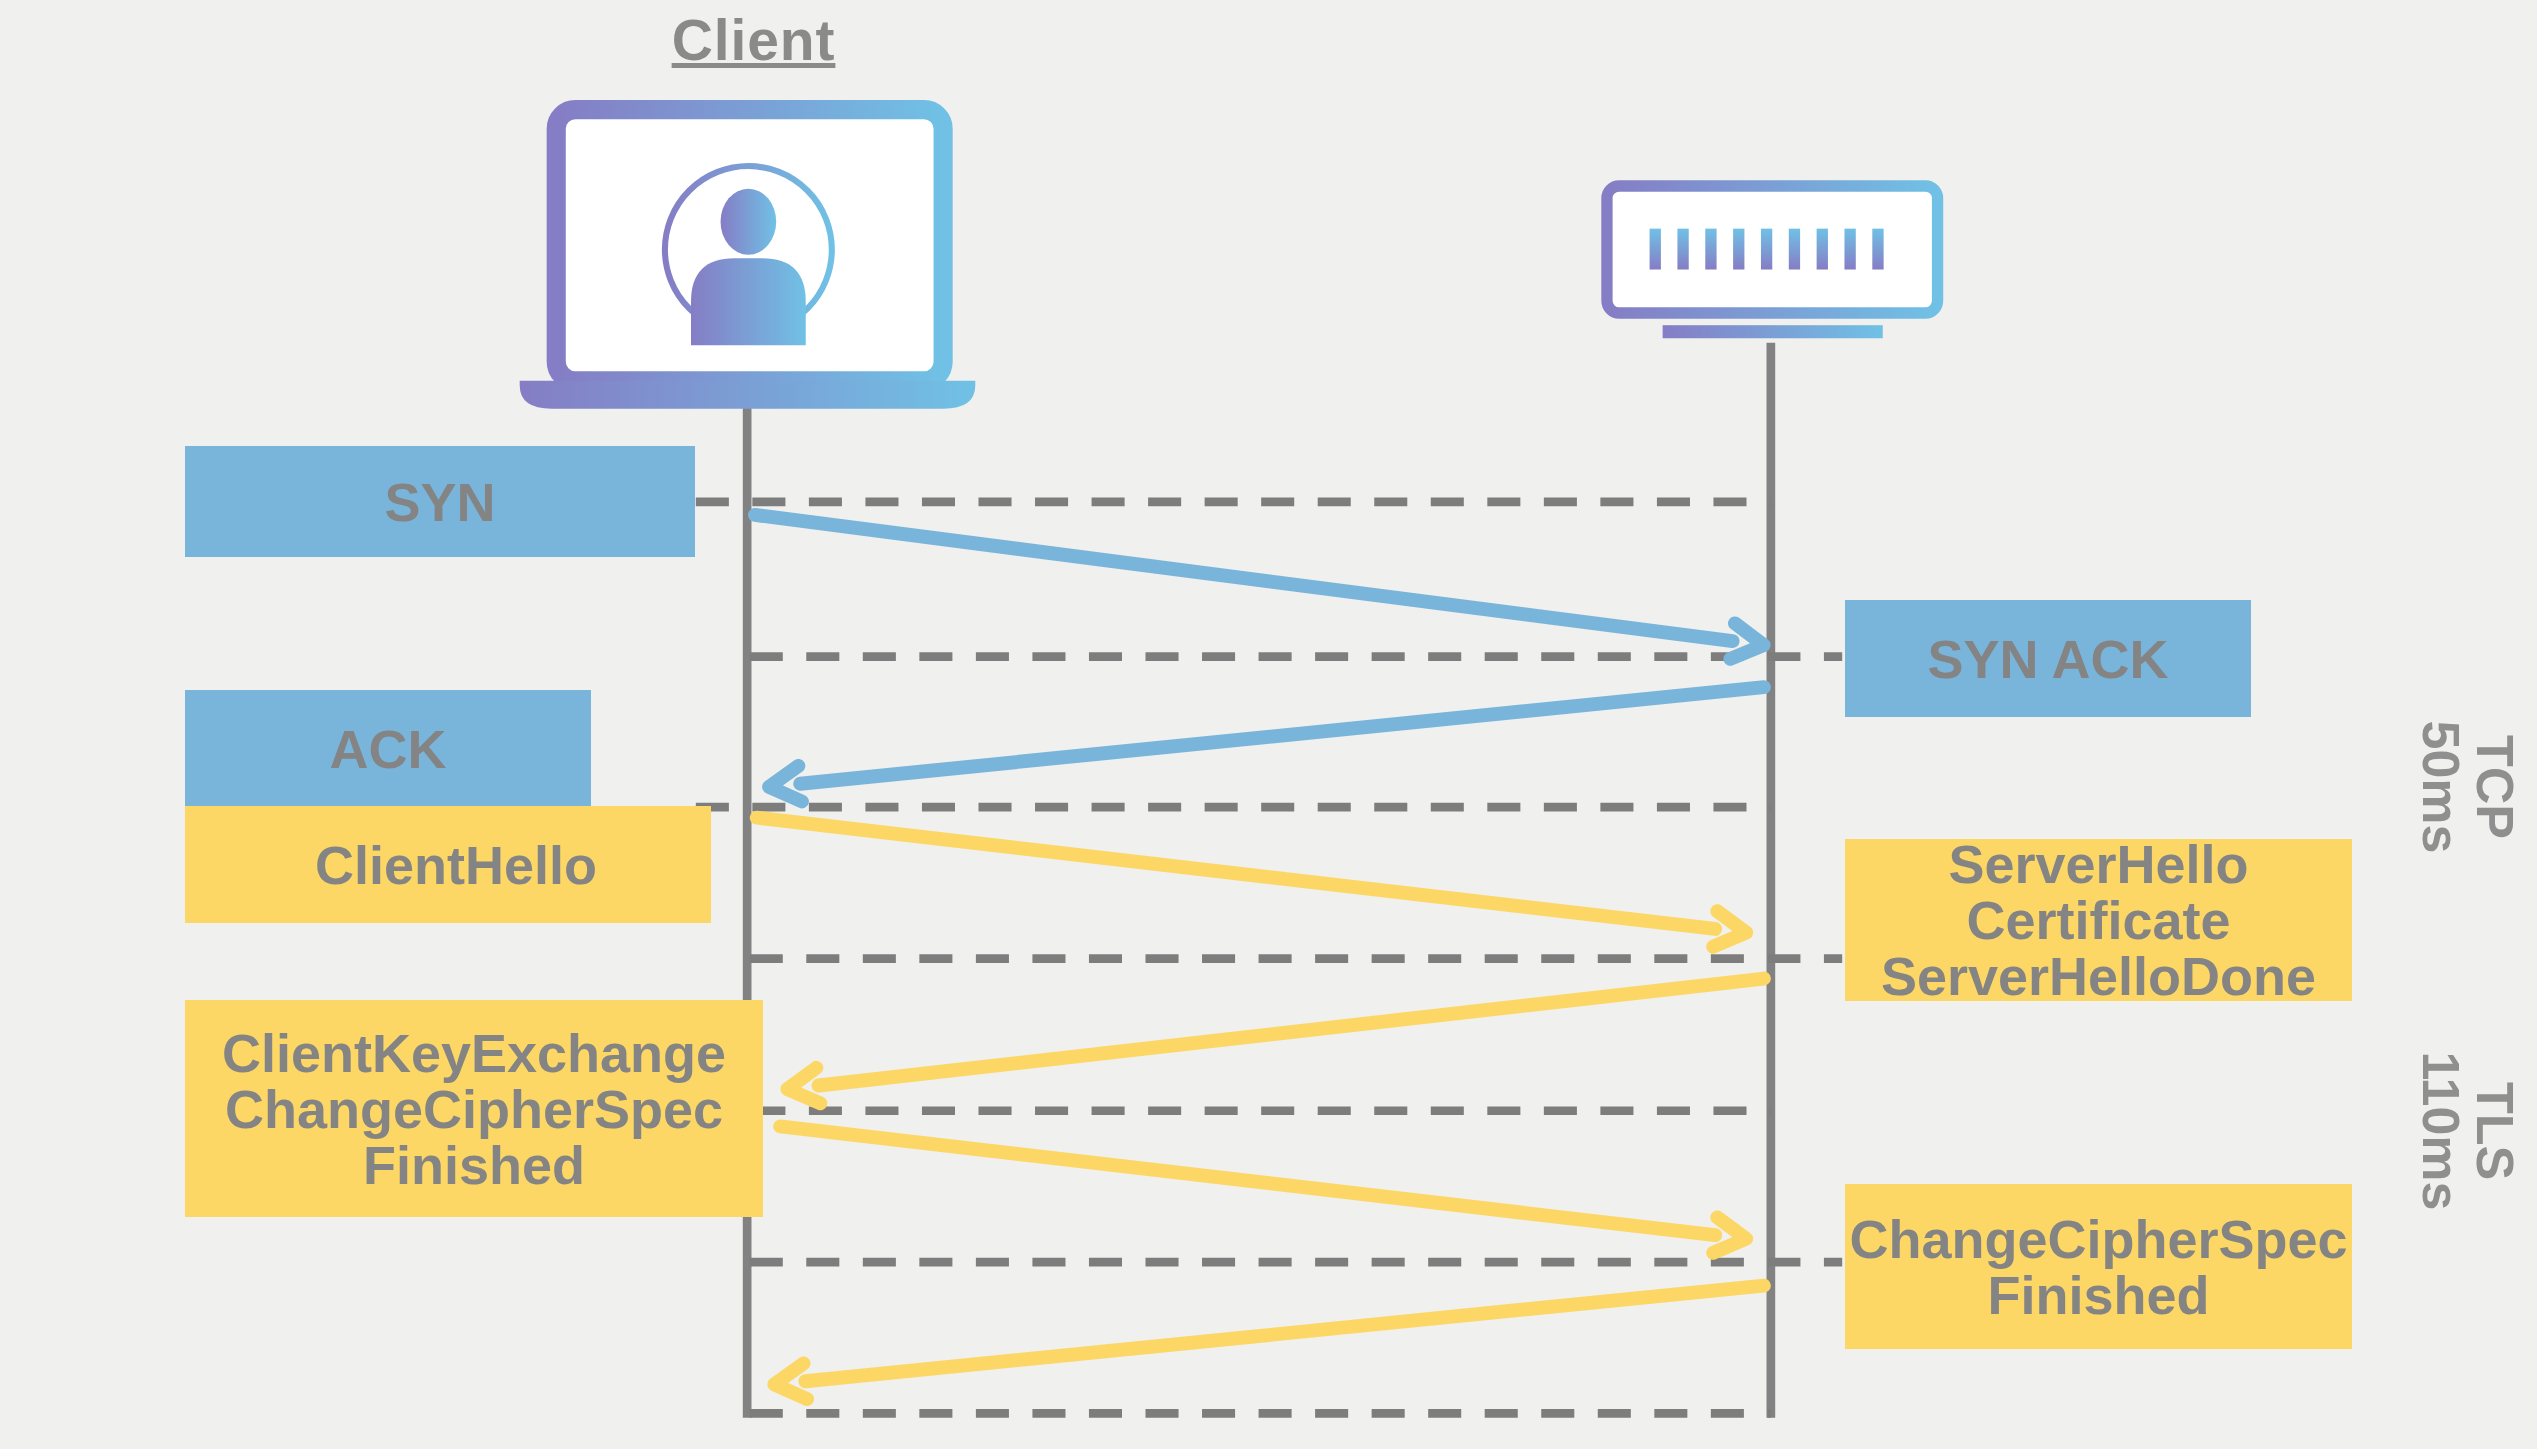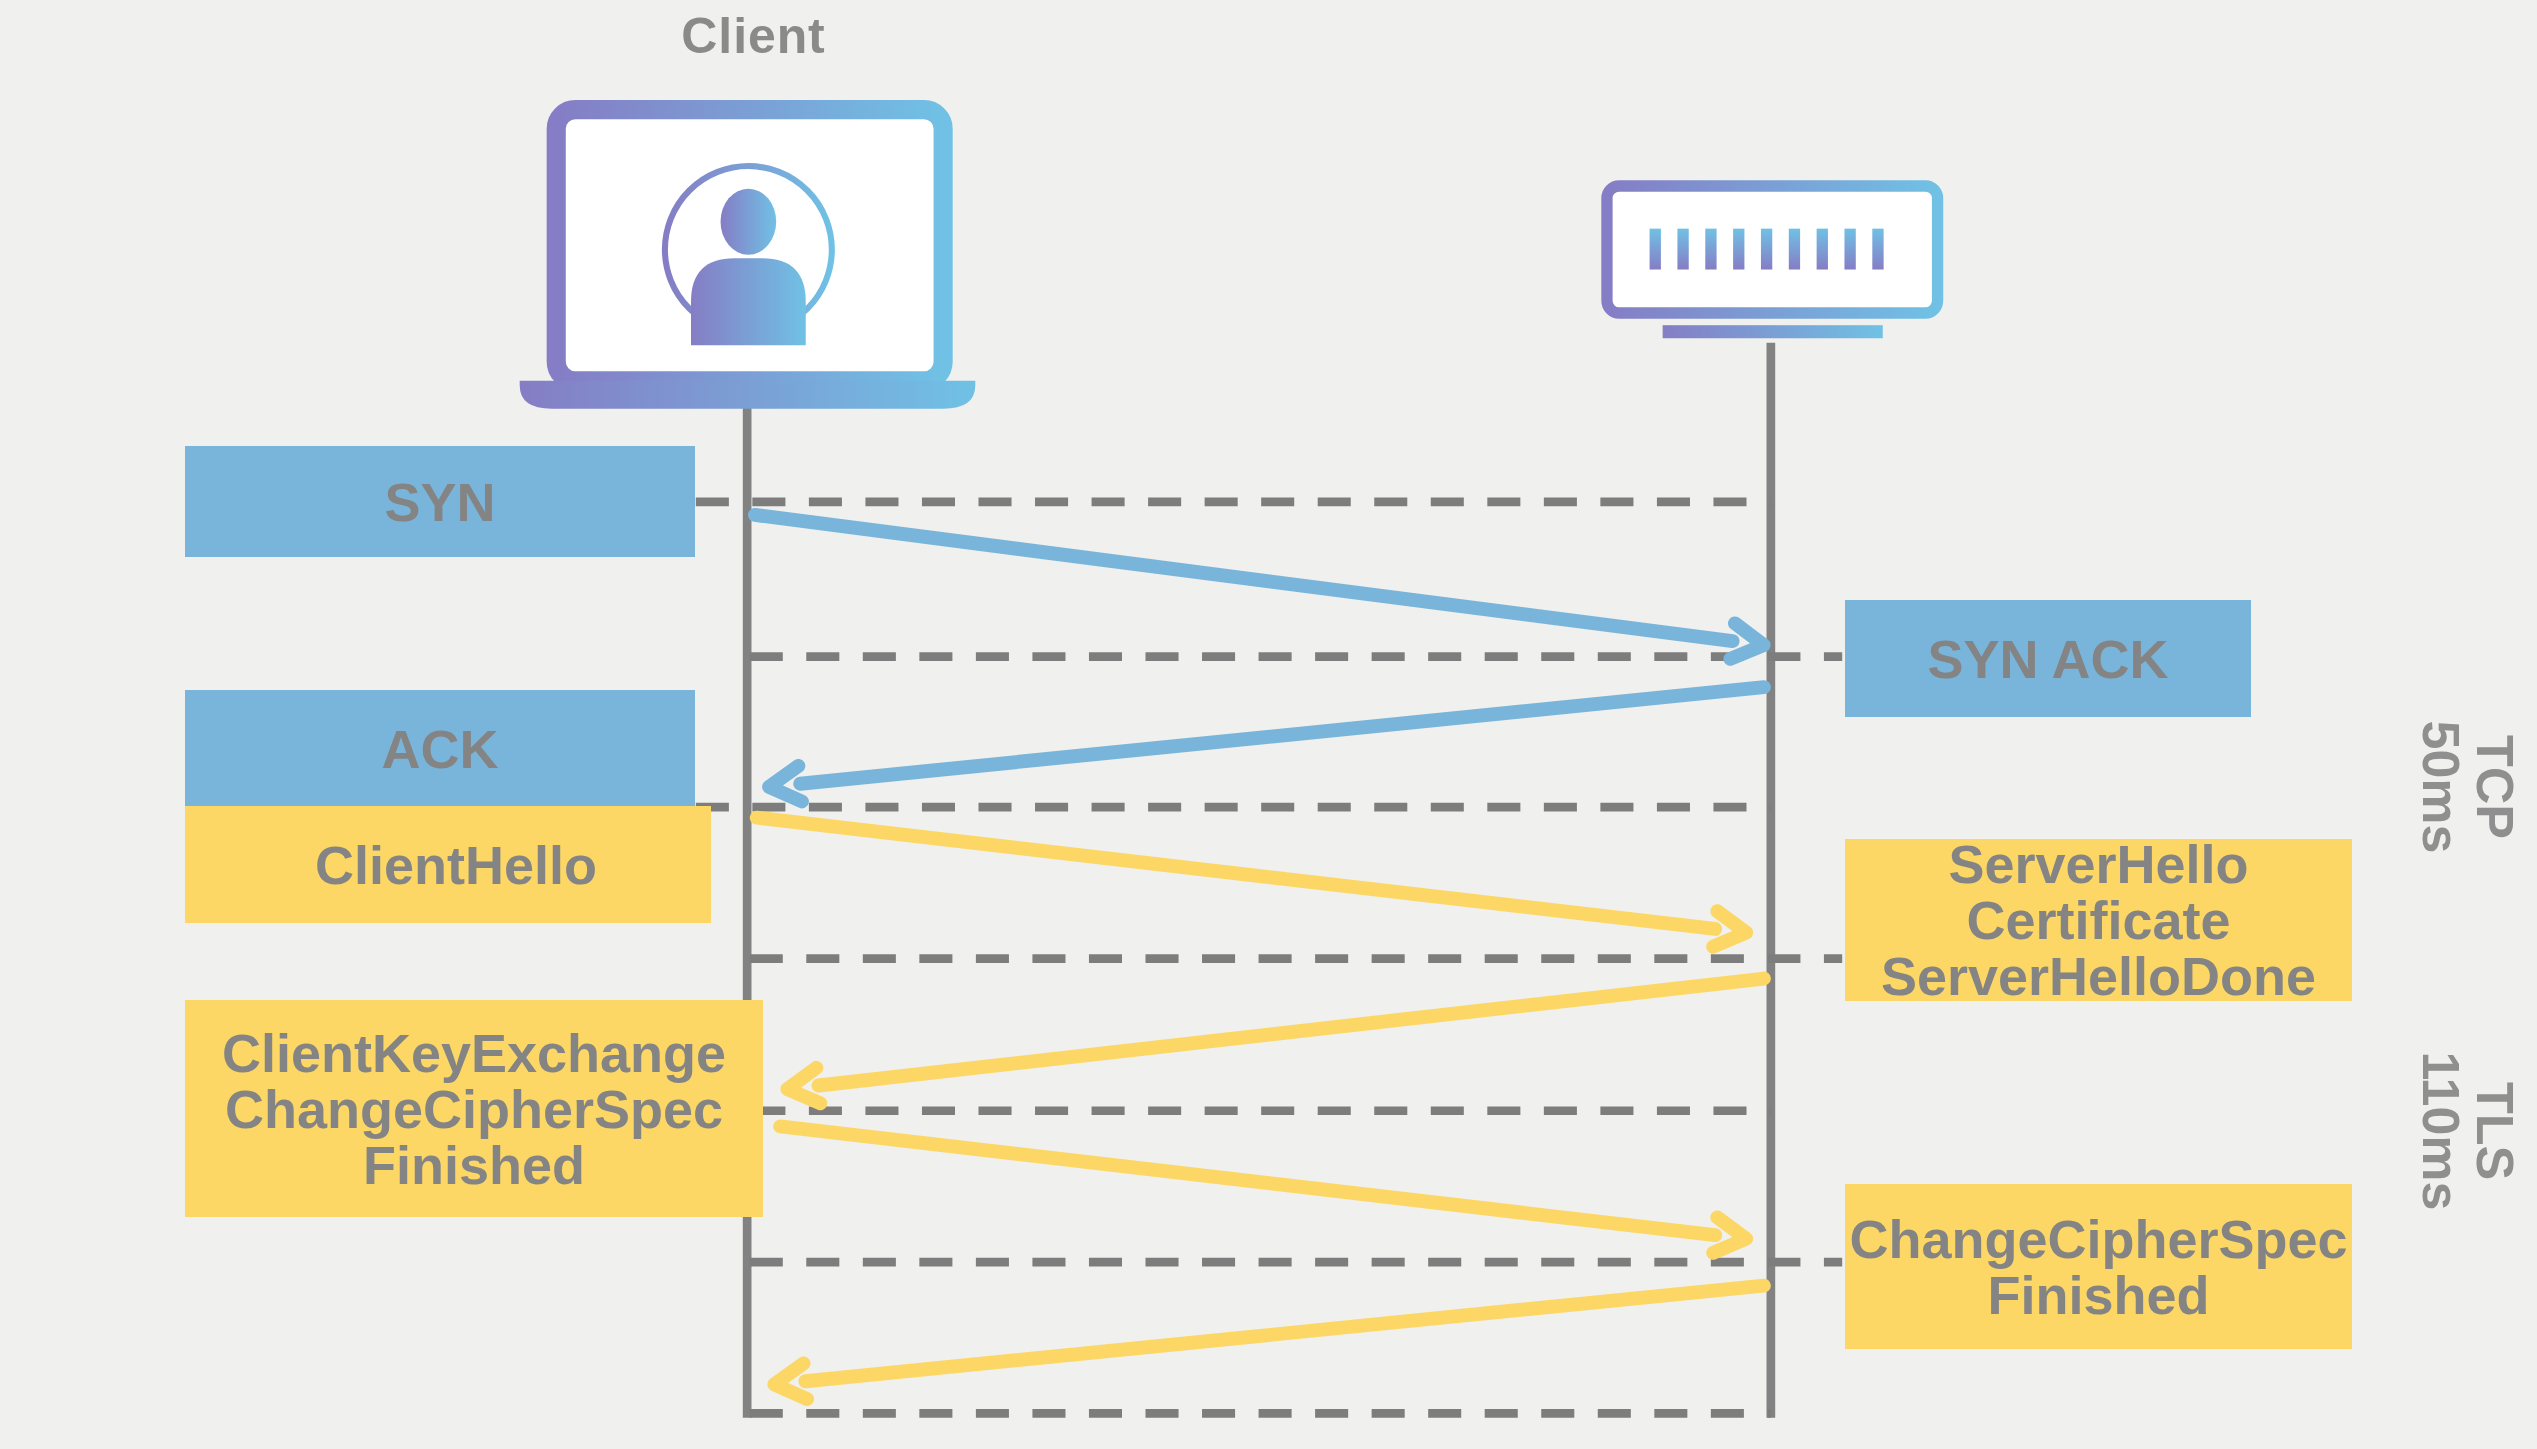--- a/index.html
+++ b/index.html
@@ -5,22 +5,22 @@
   html,body{margin:0;padding:0;background:#f0f0ee;}
   #stage{
     position:relative;
     width:2538px;height:1450px;
     background:#f0f0ee;
     overflow:hidden;
     font-family:"Liberation Sans", sans-serif;
   }
   .abs{position:absolute;}
   .actor-title{
-    font-size:50px;font-weight:700;color:#8a8a8a;
-    text-align:center;letter-spacing:0.9px;
+    font-size:57px;font-weight:700;color:#8a8a8a;
+    text-align:center;letter-spacing:0.9px;text-decoration:underline;
   }
   .msg-box{
     display:flex;align-items:center;justify-content:center;
     text-align:center;white-space:pre-line;
     font-size:54px;line-height:56px;font-weight:700;color:#848484;
   }
   .msg-tcp{background:#79b5db;}
   .msg-tls{background:#fcd765;}
   .section-label{
     display:flex;align-items:center;justify-content:center;
@@ -106,21 +106,21 @@
       <rect x="185" y="58" width="13" height="47"></rect>
       <rect x="217" y="58" width="13" height="47"></rect>
       <rect x="249" y="58" width="13" height="47"></rect>
       <rect x="281" y="58" width="13" height="47"></rect>
       <rect x="313" y="58" width="13" height="47"></rect>
     </g>
     <rect x="72" y="169" width="253" height="15" fill="url(#gradServer)"></rect>
   </svg>
 
   <div class="abs msg-box msg-tcp" style="left:185px;top:446px;width:510px;height:111px;">SYN</div>
-  <div class="abs msg-box msg-tcp" style="left:185px;top:690px;width:510px;height:117px;">ACK</div>
+  <div class="abs msg-box msg-tcp" style="left:185px;top:690px;width:406px;height:117px;">ACK</div>
   <div class="abs msg-box msg-tls" style="left:185px;top:806px;width:510px;height:117px;padding-left:16px;">ClientHello</div>
   <div class="abs msg-box msg-tls" style="left:185px;top:1000px;width:578px;height:217px;">ClientKeyExchange
 ChangeCipherSpec
 Finished</div>
 
   <div class="abs msg-box msg-tcp" style="left:1845px;top:600px;width:406px;height:117px;">SYN ACK</div>
   <div class="abs msg-box msg-tls" style="left:1845px;top:839px;width:507px;height:162px;">ServerHello
 Certificate
 ServerHelloDone</div>
   <div class="abs msg-box msg-tls" style="left:1845px;top:1184px;width:507px;height:165px;">ChangeCipherSpec

